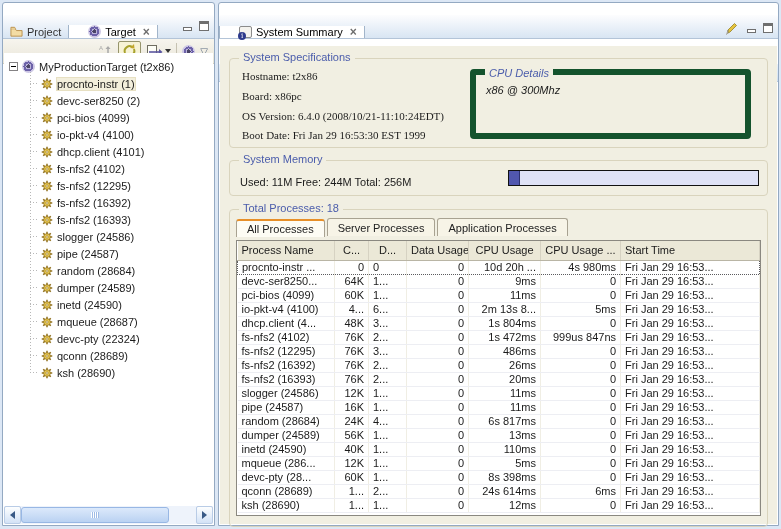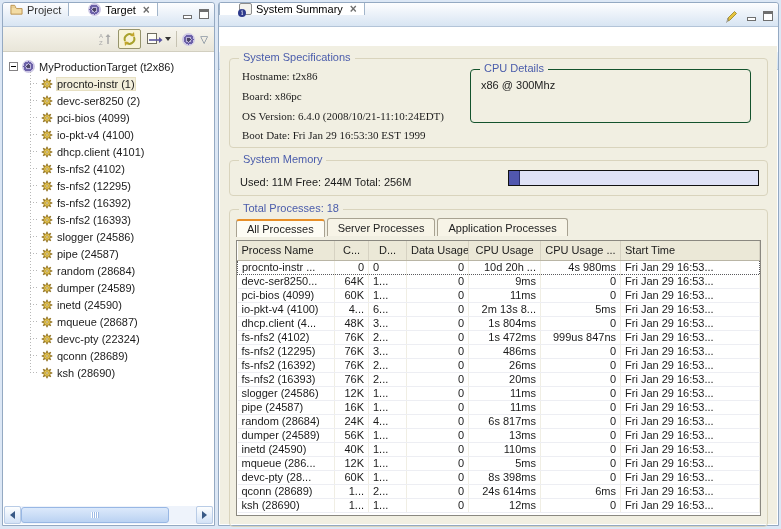--- a/index.html
+++ b/index.html
@@ -9,21 +9,21 @@
     background:#dce7f5;
     font-family:"Liberation Sans","DejaVu Sans",sans-serif;
     font-size:11px; color:#1b1b1b;
   }
   .view { position:absolute; border:1px solid #94a9c2; background:#ffffff; border-radius:3px 3px 0 0; }
   #left-view  { left:2px; top:2px; width:213px; height:524px; }
   #right-view { left:218px; top:2px; width:561px; height:524px; }
 
   
   .tabbar { position:relative; height:24px; background:linear-gradient(#fdfdfe,#d8e5f3);
-            border-bottom:1px solid #b3c4d8; display:flex; align-items:flex-start; border-radius:3px 3px 0 0; }
+            border-bottom:1px solid #b3c4d8; display:flex; align-items:flex-end; border-radius:3px 3px 0 0;margin-top:12px; }
   .tab { display:flex; align-items:center; gap:4px; padding:0 7px; color:#333; white-space:nowrap; }
   .tab.active { background:#ffffff; border-left:1px solid #a2b5ca; border-right:1px solid #a2b5ca; color:#000;padding-left:19px; }
   .tab .close { color:#6e6e6e; font-weight:bold; font-size:12px; line-height:1; margin-left:3px; }
   .minmax { position:absolute; right:5px; top:6px; display:flex; gap:7px; align-items:center; }
   .i-min { width:9px; height:4px; border:1px solid #6f6f6f; background:#fff; display:inline-block; margin-top:5px; }
   .i-max { width:10px; height:10px; border:1px solid #6f6f6f; border-top:3px solid #6f6f6f; background:#fff; display:inline-block; }
 
   
   .toolbar { height:25px; display:flex; justify-content:flex-end; align-items:center; gap:5px;
              padding:0 6px; background:linear-gradient(#f7f5ee,#e9e6d9); border-bottom:1px solid #d2cfc0; }
@@ -65,21 +65,21 @@
   
   .statusbar { height:18px; background:linear-gradient(#eaf2fc,#cfe0f3); border-bottom:1px solid #b6c8dd;
                padding:2px 7px; white-space:pre; color:#101010;margin-top:25px; }
   .content { position:absolute; left:1px; right:1px; top:43px; bottom:1px; background:#f1efe2; padding:12px 9px 0 9px; }
 
   .group { position:relative; border:1px solid #d9d4bd; border-radius:4px; }
   .legend { position:absolute; top:-8px; left:9px; background:#f1efe2; padding:0 4px; color:#4a5cab; white-space:nowrap; }
 
   #specs-group { height:90px; margin-bottom:12px; }
   .spec-line { position:absolute; left:12px; white-space:nowrap;font-family:Liberation Serif, serif; }
-  #cpu-group { position:absolute; left:240px; top:10px; right:16px; height:54px; border:1px solid #14532d; border-radius:4px; }
+  #cpu-group { position:absolute; left:240px; top:10px; right:16px; height:70px; border:6px solid #14532d; border-radius:4px;font-style:italic; }
   #cpu-group .legend { background:#f1efe2; }
   .cpu-value { position:absolute; left:10px; top:9px; }
 
   #mem-group { height:36px; margin-bottom:13px; }
   .mem-summary { position:absolute; left:10px; top:15px; white-space:nowrap; }
   .mem-bar { position:absolute; left:278px; right:8px; top:9px; height:16px; border:1px solid #111; background:#dfe2f6; }
   .mem-fill { height:100%; background:#5157ae; border-right:1px solid #2e3270; }
 
   #proc-group { height:318px; }
   .ptabs { position:absolute; left:6px; top:8px; display:flex; align-items:flex-end; z-index:2; }

